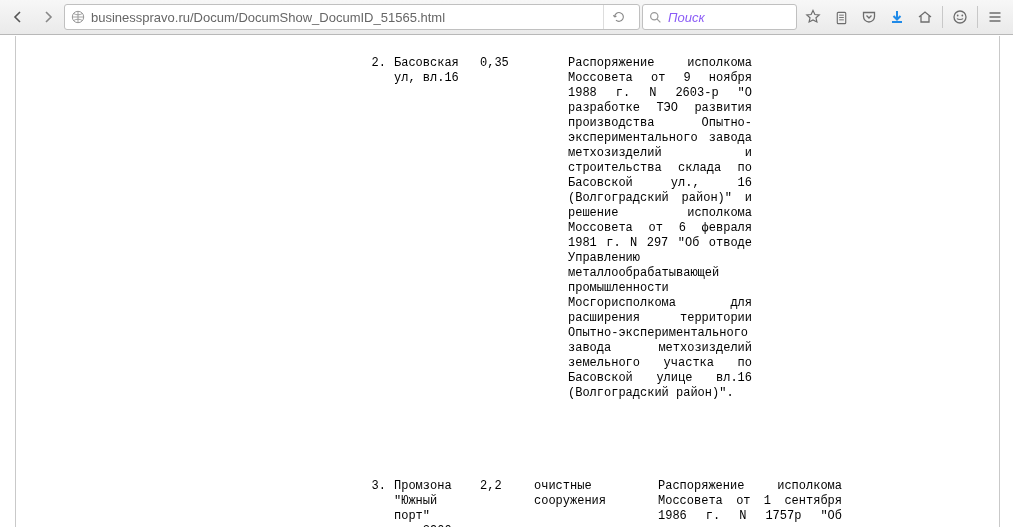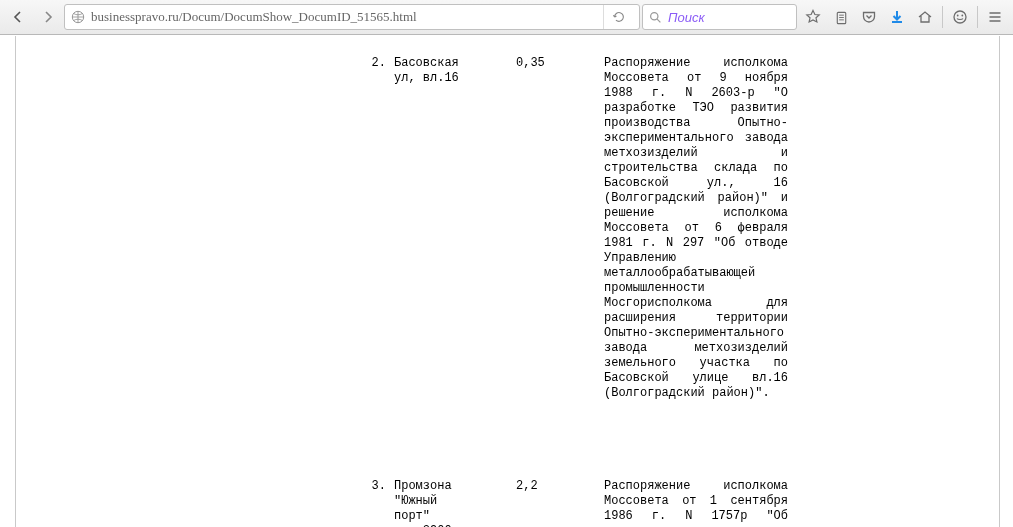--- a/index.html
+++ b/index.html
@@ -36,21 +36,20 @@
   .url-box {
     flex: 1;
     height: 26px;
     border: 1px solid #c0c0c0;
     border-radius: 3px;
     background: #fff;
     display: flex;
     align-items: center;
     padding: 0 6px;
     gap: 6px;
-    font-family: Liberation Serif, serif;
   }
   .url-box .globe { color: #8a8a8a; display:flex; align-items:center;}
   .url-text {
     flex: 1;
     overflow: hidden;
     white-space: nowrap;
     text-overflow: ellipsis;
     color: #666;
     font-size: 13px;
   }
@@ -128,21 +127,21 @@
     color: #000;
   }
   .doc-row {
     display: flex;
     align-items: flex-start;
     margin-bottom: 78px;
   }
   .col-gap { width: 330px; flex: 0 0 330px; }
   .col-num { width: 32px; flex: 0 0 32px; text-align: right; padding-right: 8px;}
   .col-addr { width: 86px; flex: 0 0 86px; }
-  .col-val { width: 54px; flex: 0 0 54px; margin-left: 36px; }
+  .col-val { width: 54px; flex: 0 0 54px; }
   .col-purpose { width: 90px; flex: 0 0 90px; }
   .col-spacer { width: 34px; flex: 0 0 34px; }
   .col-desc { width: 184px; flex: 0 0 184px; text-align: justify; }
 </style>
 </head>
 <body>
 
 <div class="toolbar">
   <div class="nav-btn enabled">
     <svg width="16" height="16" viewBox="0 0 16 16">
@@ -236,19 +235,20 @@
         <div class="col-val">0,35</div>
         <div class="col-spacer"></div>
         <div class="col-desc">Распоряжение   исполкома Моссовета  от  9  ноября 1988 г. N 2603-р "О разработке ТЭО развития производства Опытно-экспериментального завода метхозизделий и строительства склада по Басовской ул., 16 (Волгоградский район)" и решение исполкома Моссовета от 6 февраля 1981 г. N 297 "Об отводе Управлению металлообрабатывающей промышленности Мосгорисполкома для расширения территории Опытно-экспериментального завода метхозизделий земельного участка по Басовской улице вл.16 (Волгоградский район)".</div>
       </div>
 
       <div class="doc-row">
         <div class="col-gap"></div>
         <div class="col-num">3.</div>
         <div class="col-addr">Промзона "Южный порт" п.п.3900</div>
         <div class="col-val">2,2</div>
+        <div class="col-purpose">очистные сооружения</div>
         <div class="col-spacer"></div>
         <div class="col-desc">Распоряжение   исполкома Моссовета  от 1 сентября 1986 г. N 1757р "Об отводе автозаводу имени Ленинского комсомола земельного участка под строительство кустовых</div>
       </div>
 
     </div>
   </div>
 </div>
 
 </body></html>

